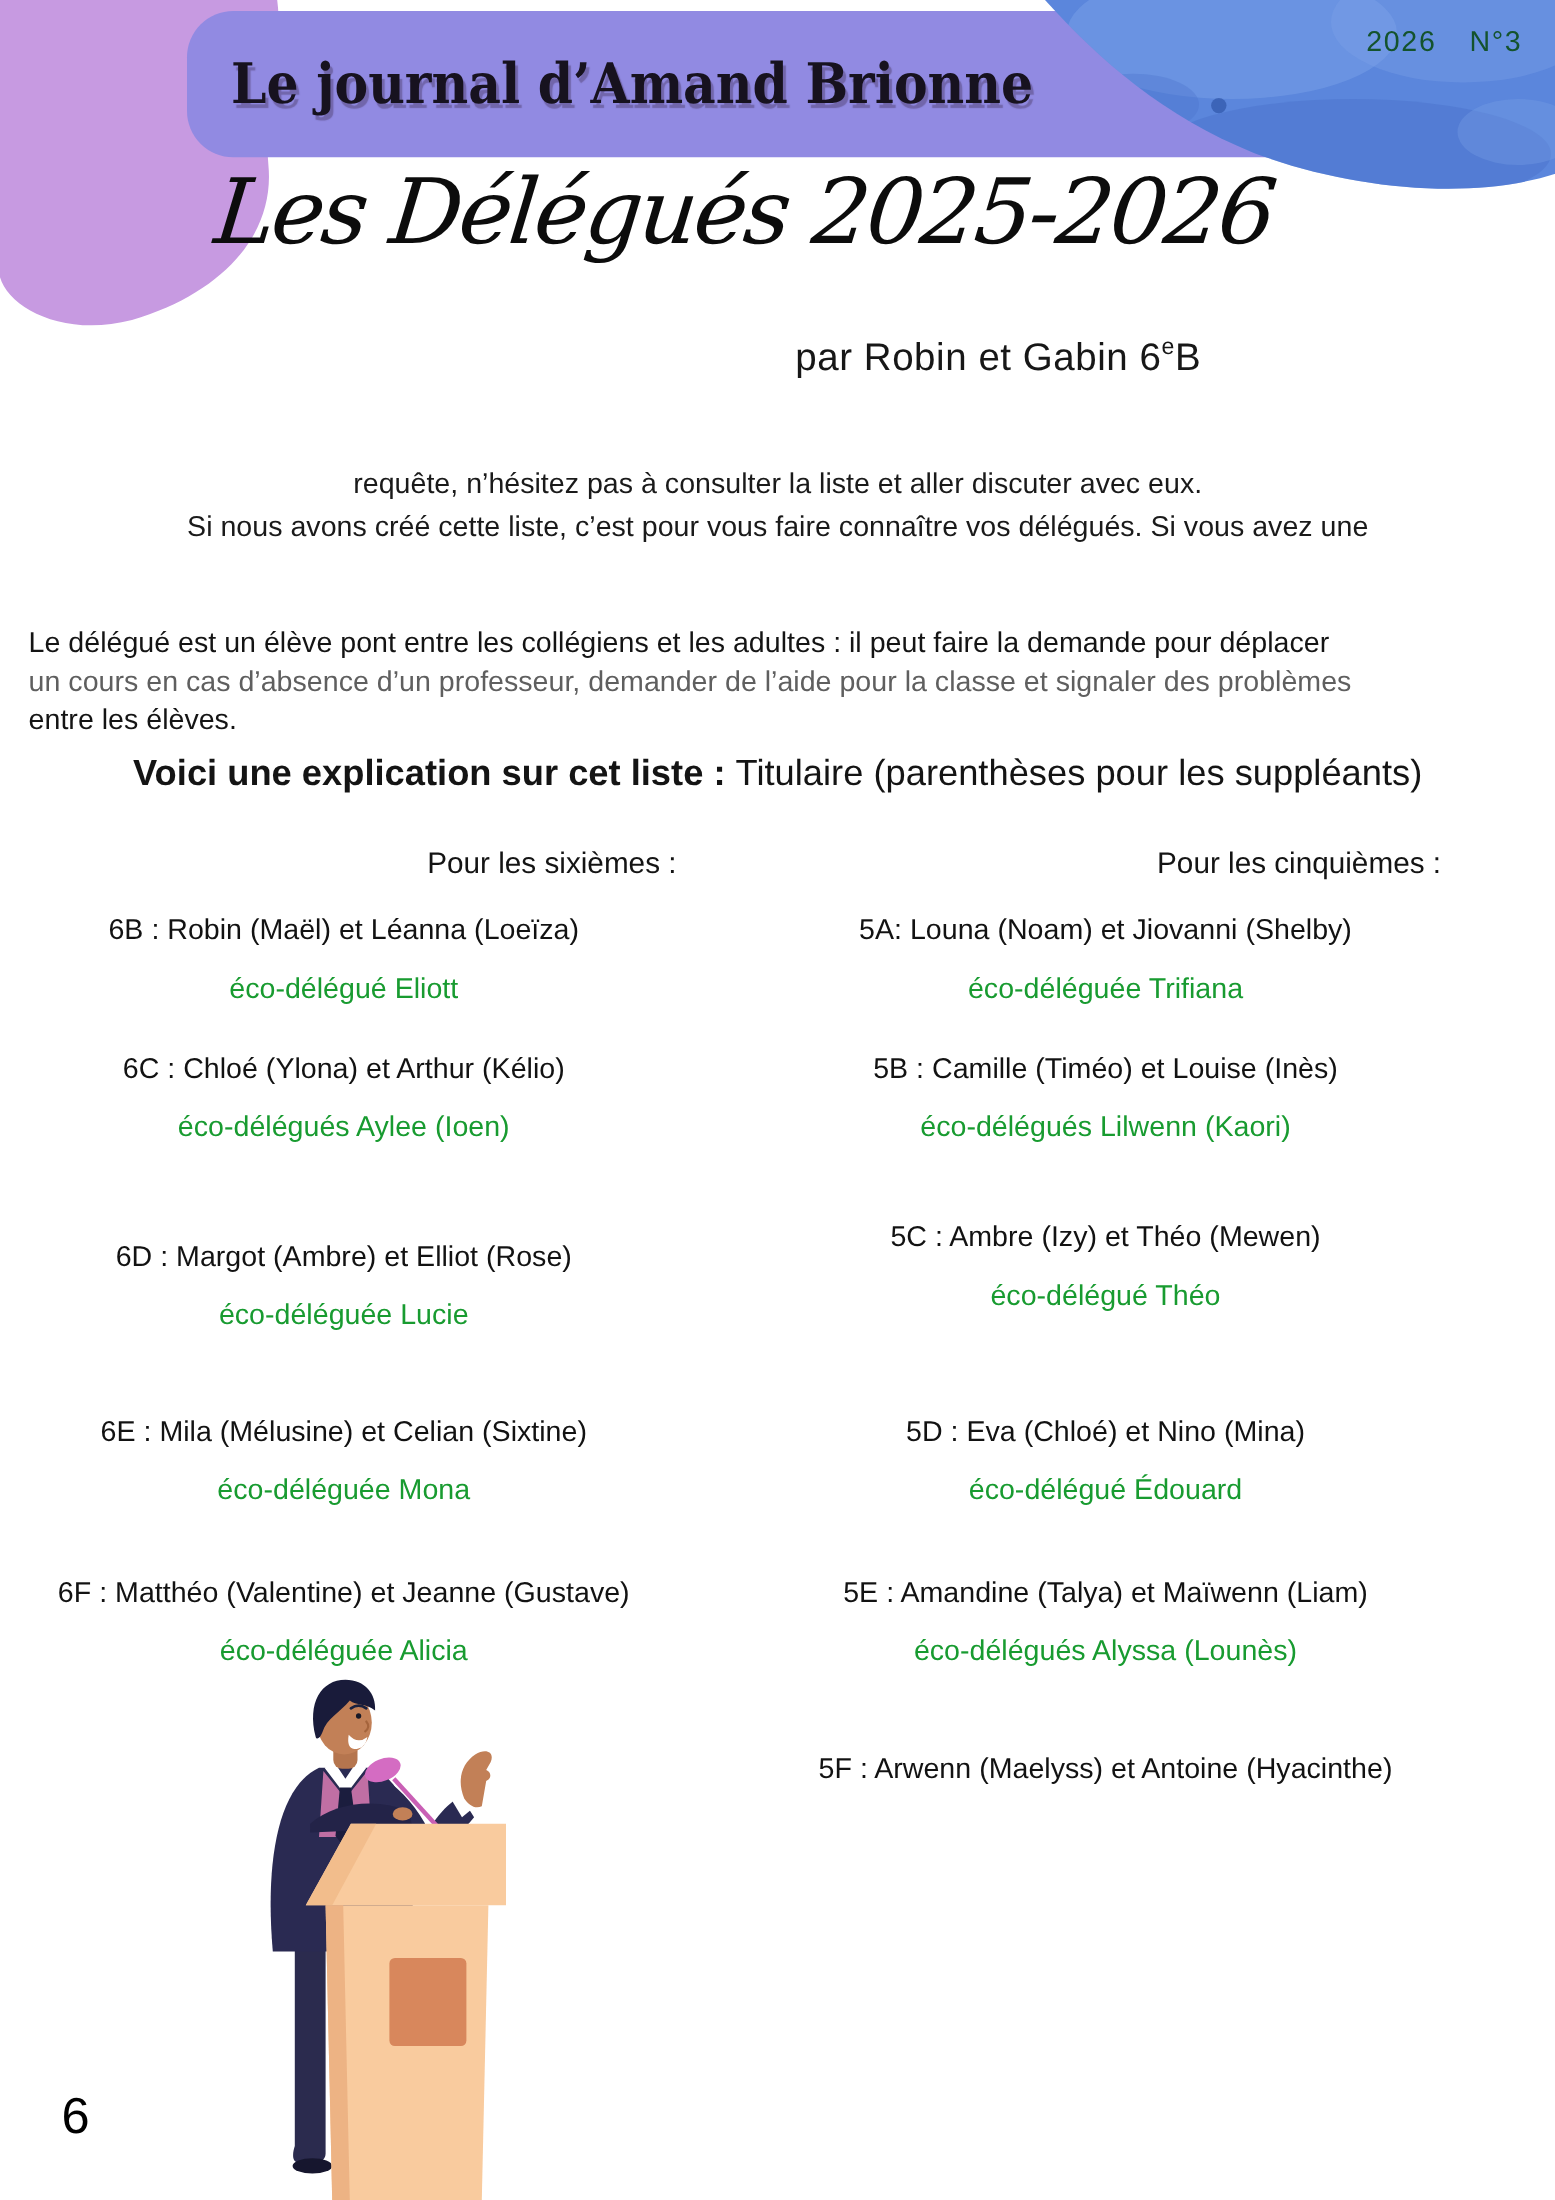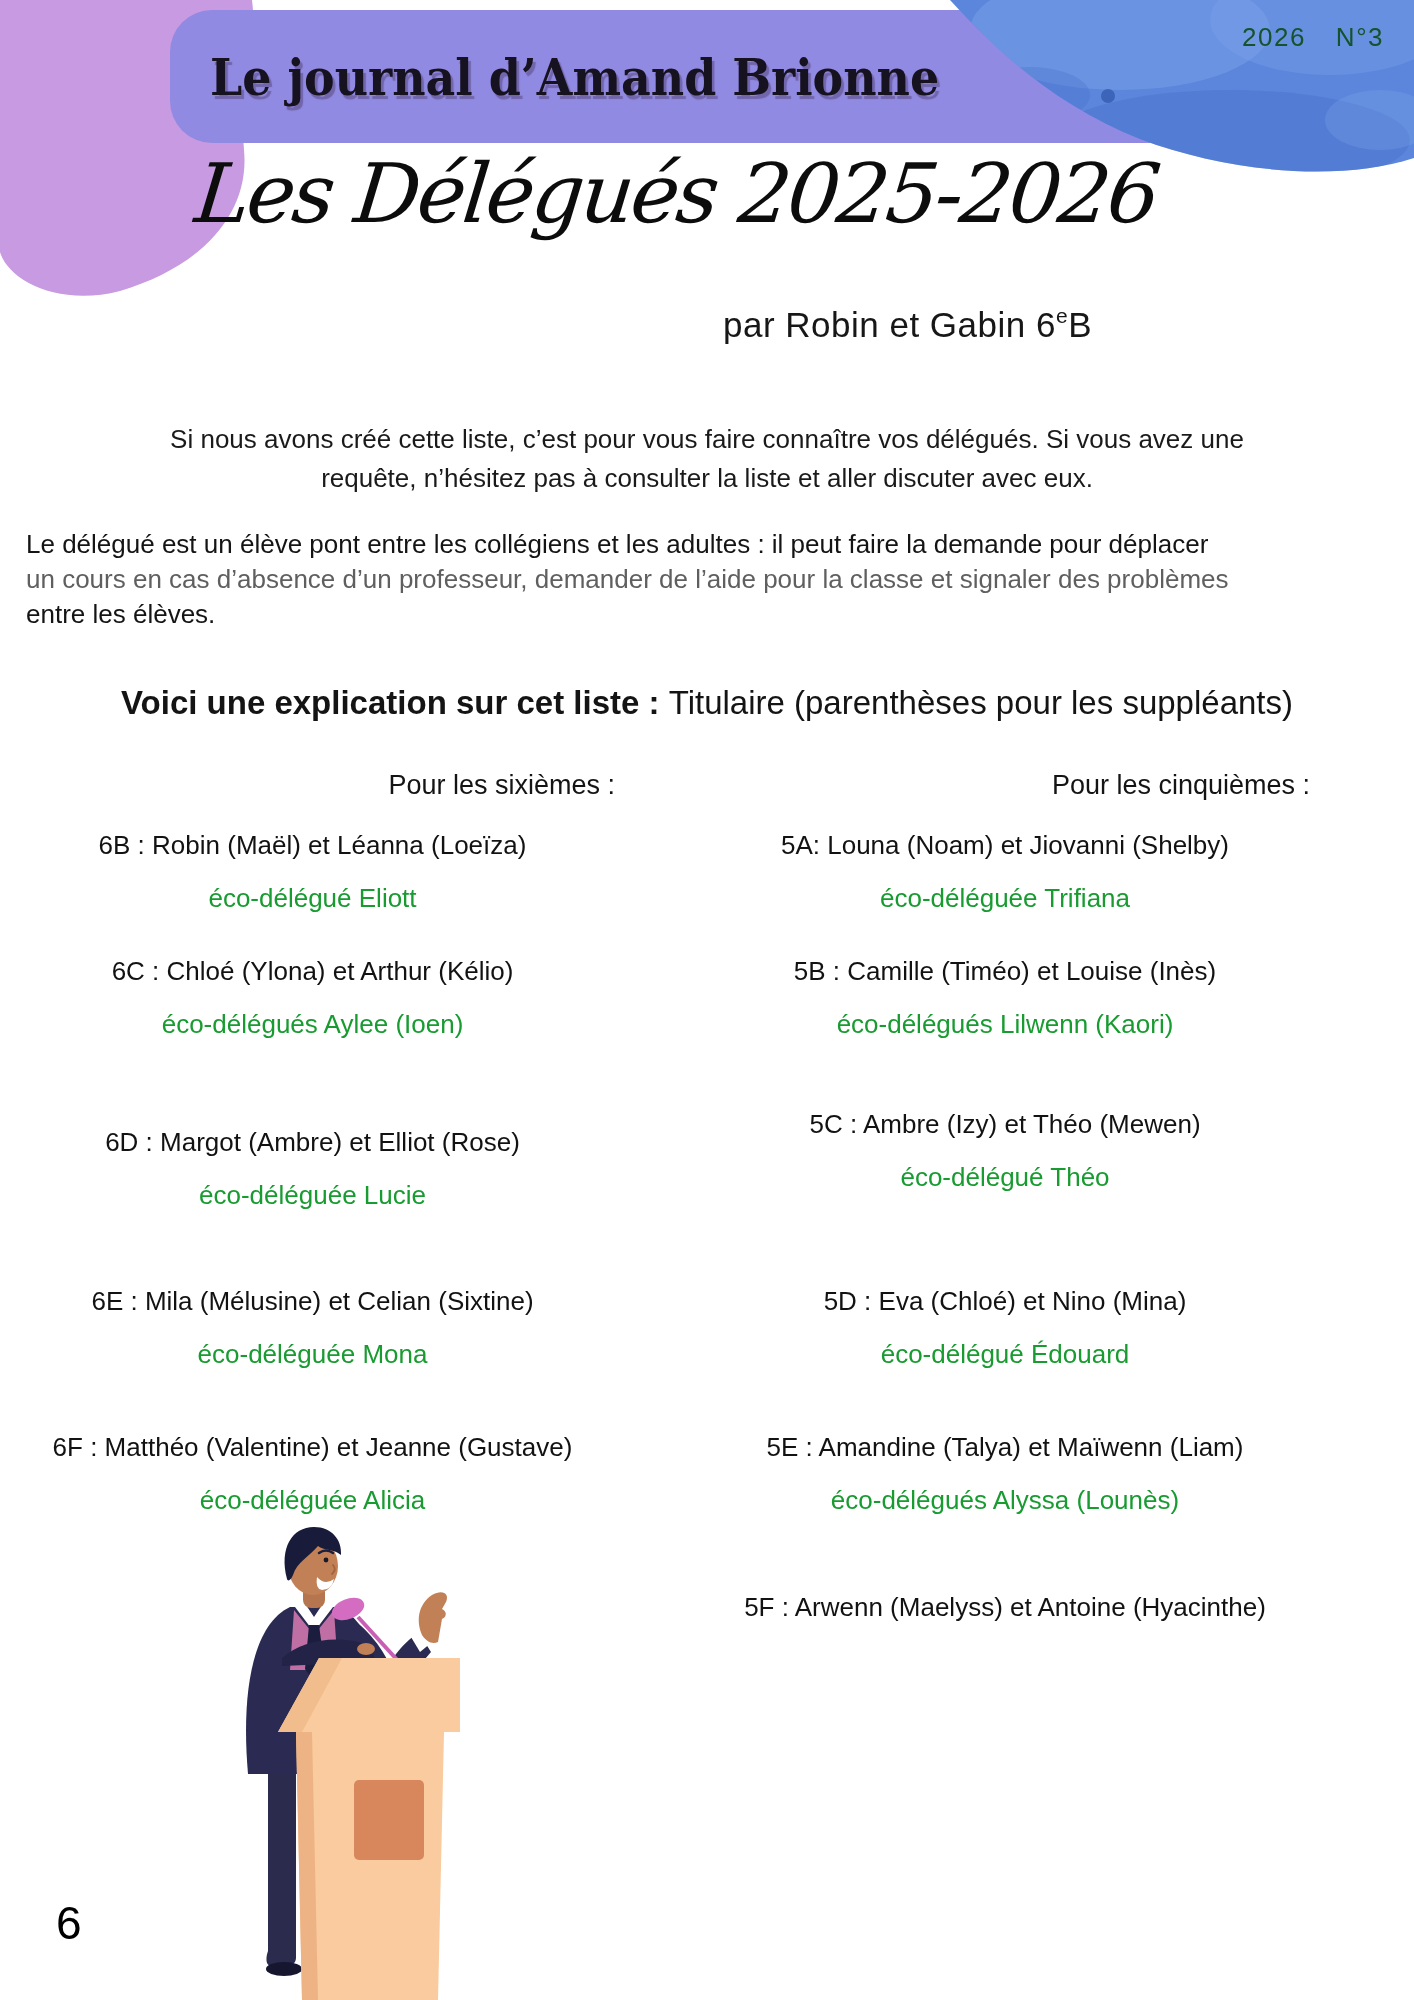--- a/index.html
+++ b/index.html
@@ -44,21 +44,21 @@
     font-size:35px; color:#171717; letter-spacing:.5px; white-space:nowrap;
   }
   .byline sup { font-size:21px; vertical-align:14px; }
   
   .intro {
     position:absolute; left:0; top:420px; width:1414px;
     text-align:center; font-size:26px; line-height:39px; color:#1a1a1a;
   }
   .intro div { white-space:nowrap; }
   .role {
-    position:absolute; left:26px; top:527px; width:1380px;
+    position:absolute; left:26px; top:567px; width:1380px;
     font-size:26px; line-height:35px;
   }
   .role div { white-space:nowrap; }
   .role .gray { color:#5f5f5f; }
   .legend {
     position:absolute; left:0; top:684px; width:1414px;
     text-align:center; font-size:33px; color:#141414; white-space:nowrap;
   }
   .legend b { font-weight:700; }
   
@@ -118,22 +118,22 @@
     <span>2026</span><span class="gap"></span><span>N°3</span>
   </div>
 
   <div class="script-title">Les Délégués 2025-2026</div>
 
   <div class="byline">
     <span>par Robin et Gabin 6</span><sup>e</sup><span>B</span>
   </div>
 
   <div class="intro">
+    <div>requête, n’hésitez pas à consulter la liste et aller discuter avec eux.</div>
     <div>Si nous avons créé cette liste, c’est pour vous faire connaître vos délégués. Si vous avez une</div>
-    <div>requête, n’hésitez pas à consulter la liste et aller discuter avec eux.</div>
   </div>
 
   <div class="role">
     <div>Le délégué est un élève pont entre les collégiens et les adultes : il peut faire la demande pour déplacer</div>
     <div class="gray">un cours en cas d’absence d’un professeur, demander de l’aide pour la classe et signaler des problèmes</div>
     <div>entre les élèves.</div>
   </div>
 
   <div class="legend">
     <b>Voici une explication sur cet liste : </b><span>Titulaire (parenthèses pour les suppléants)</span>

